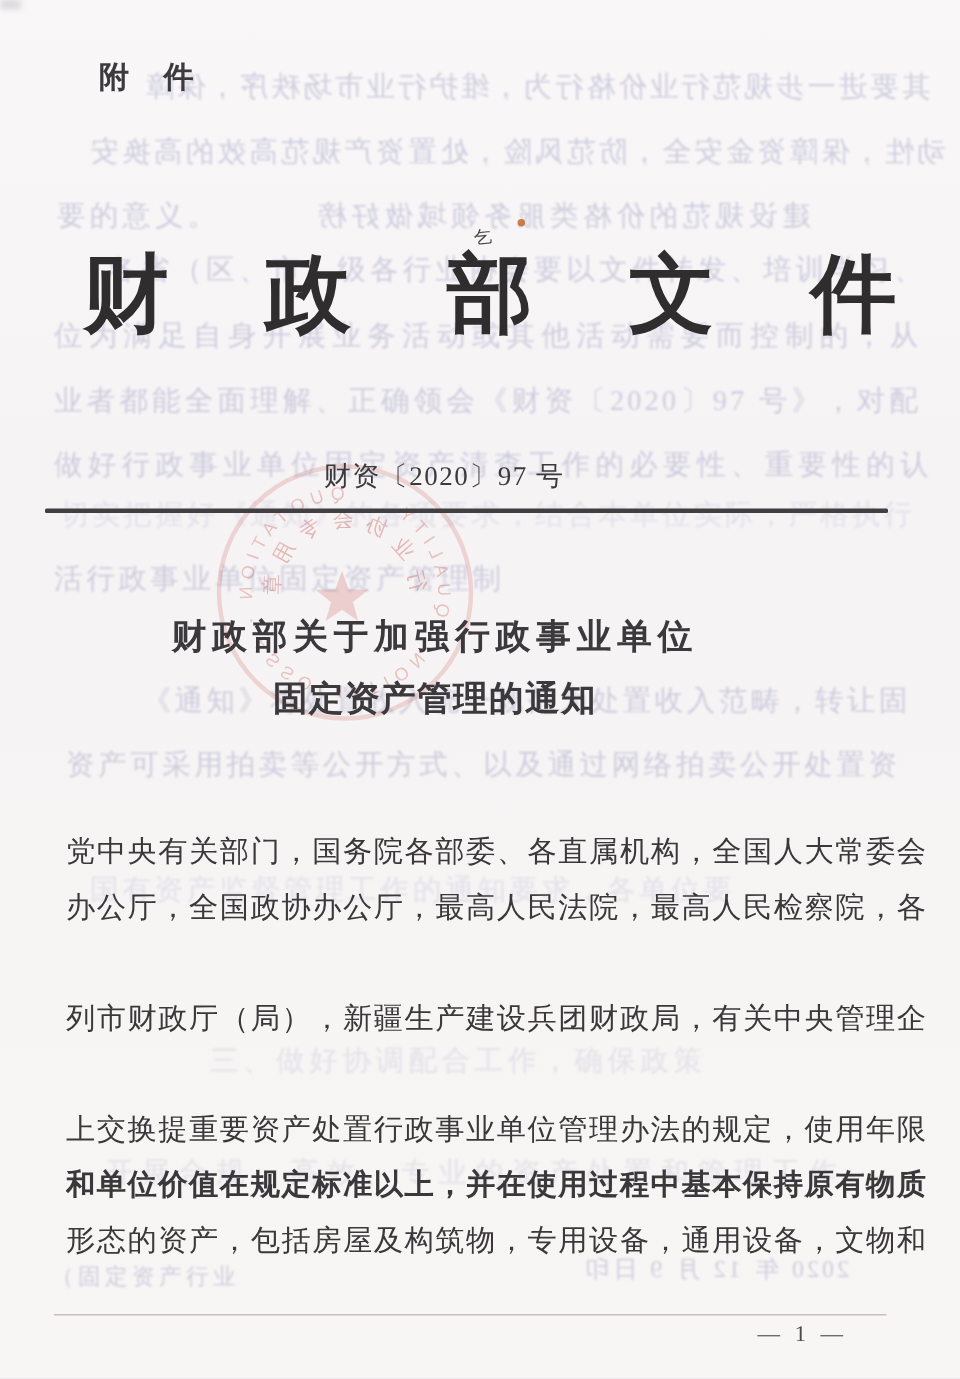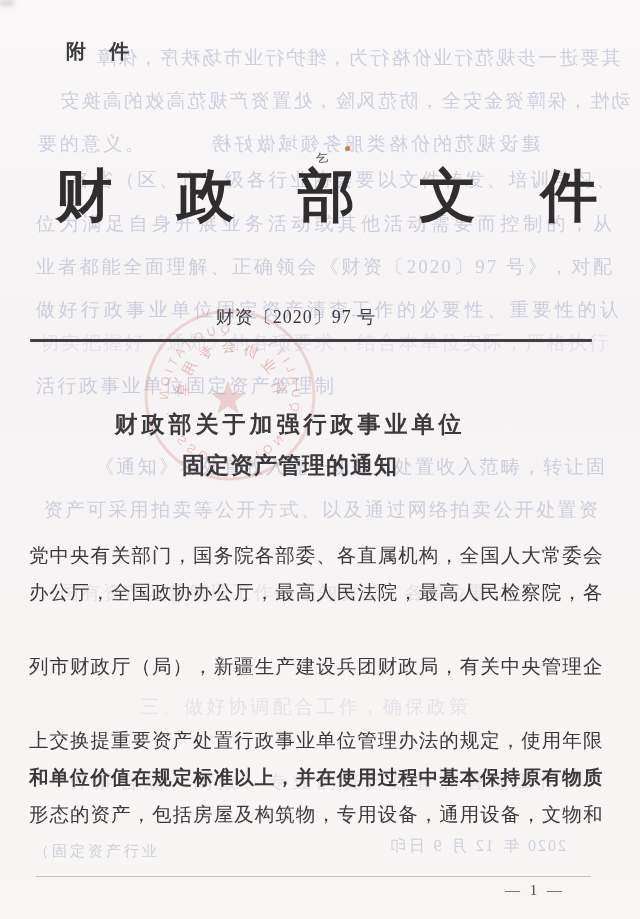--- a/index.html
+++ b/index.html
@@ -10,23 +10,23 @@
   }
   .corner-smudge{position:absolute;left:0;top:0;width:14px;height:6px;background:#9d9aa0;opacity:.35;filter:blur(2px);}
   .attachment{position:absolute;left:27px;top:38px;font-size:20px;font-weight:700;letter-spacing:9px;color:#3b3a3c;padding-left:39px;}
   .masthead{position:absolute;left:0;top:158px;width:640px;box-sizing:border-box;text-align:center;
     font-size:57px;font-weight:600;letter-spacing:25px;padding-left:38px;color:#2f2d2e;}
   .docnum{position:absolute;left:0;top:305px;width:592px;text-align:center;font-size:18px;letter-spacing:1px;color:#3a393b;}
   .rule{position:absolute;left:30px;top:339px;width:562px;height:3px;background:#413f41;border-radius:1px;}
   .title-line{position:absolute;left:0;width:580px;text-align:center;font-weight:700;font-size:23px;color:#3b393b;}
   .title-1{top:409px;letter-spacing:4px;}
   .title-2{top:450px;letter-spacing:1px;}
-  .body-line{position:absolute;left:29px;width:574px;height:26px;overflow:hidden;
+  .body-line{position:absolute;left:44px;width:574px;height:26px;overflow:hidden;
     font-size:19.5px;letter-spacing:.6px;color:#3a383a;
-    text-align:justify;text-align-last:justify;}
+    text-align:justify;text-align-last:justify;margin-top:12px;}
   .body-indent{padding-left:41px;width:533px;}
   .footer-rule{position:absolute;left:36px;top:876px;width:555px;height:1px;background:rgba(150,140,142,.5);}
   .pagenum{position:absolute;left:505px;top:882px;width:90px;font-size:15px;letter-spacing:3px;color:#4c4a4c;}
   
   .ghost{position:absolute;font-size:19px;letter-spacing:2px;color:rgba(118,124,172,.32);
     filter:blur(.6px);overflow:hidden;height:24px;text-align:justify;text-align-last:justify;}
   .ghost.flip{transform:scaleX(-1);}
   .ghost.dim{color:rgba(118,124,172,.15);}
   .ghost.small{font-size:15px;height:20px;}
   .ink-dot{position:absolute;left:345px;top:146px;width:5px;height:5px;border-radius:50%;background:#c4692e;opacity:.85;}

